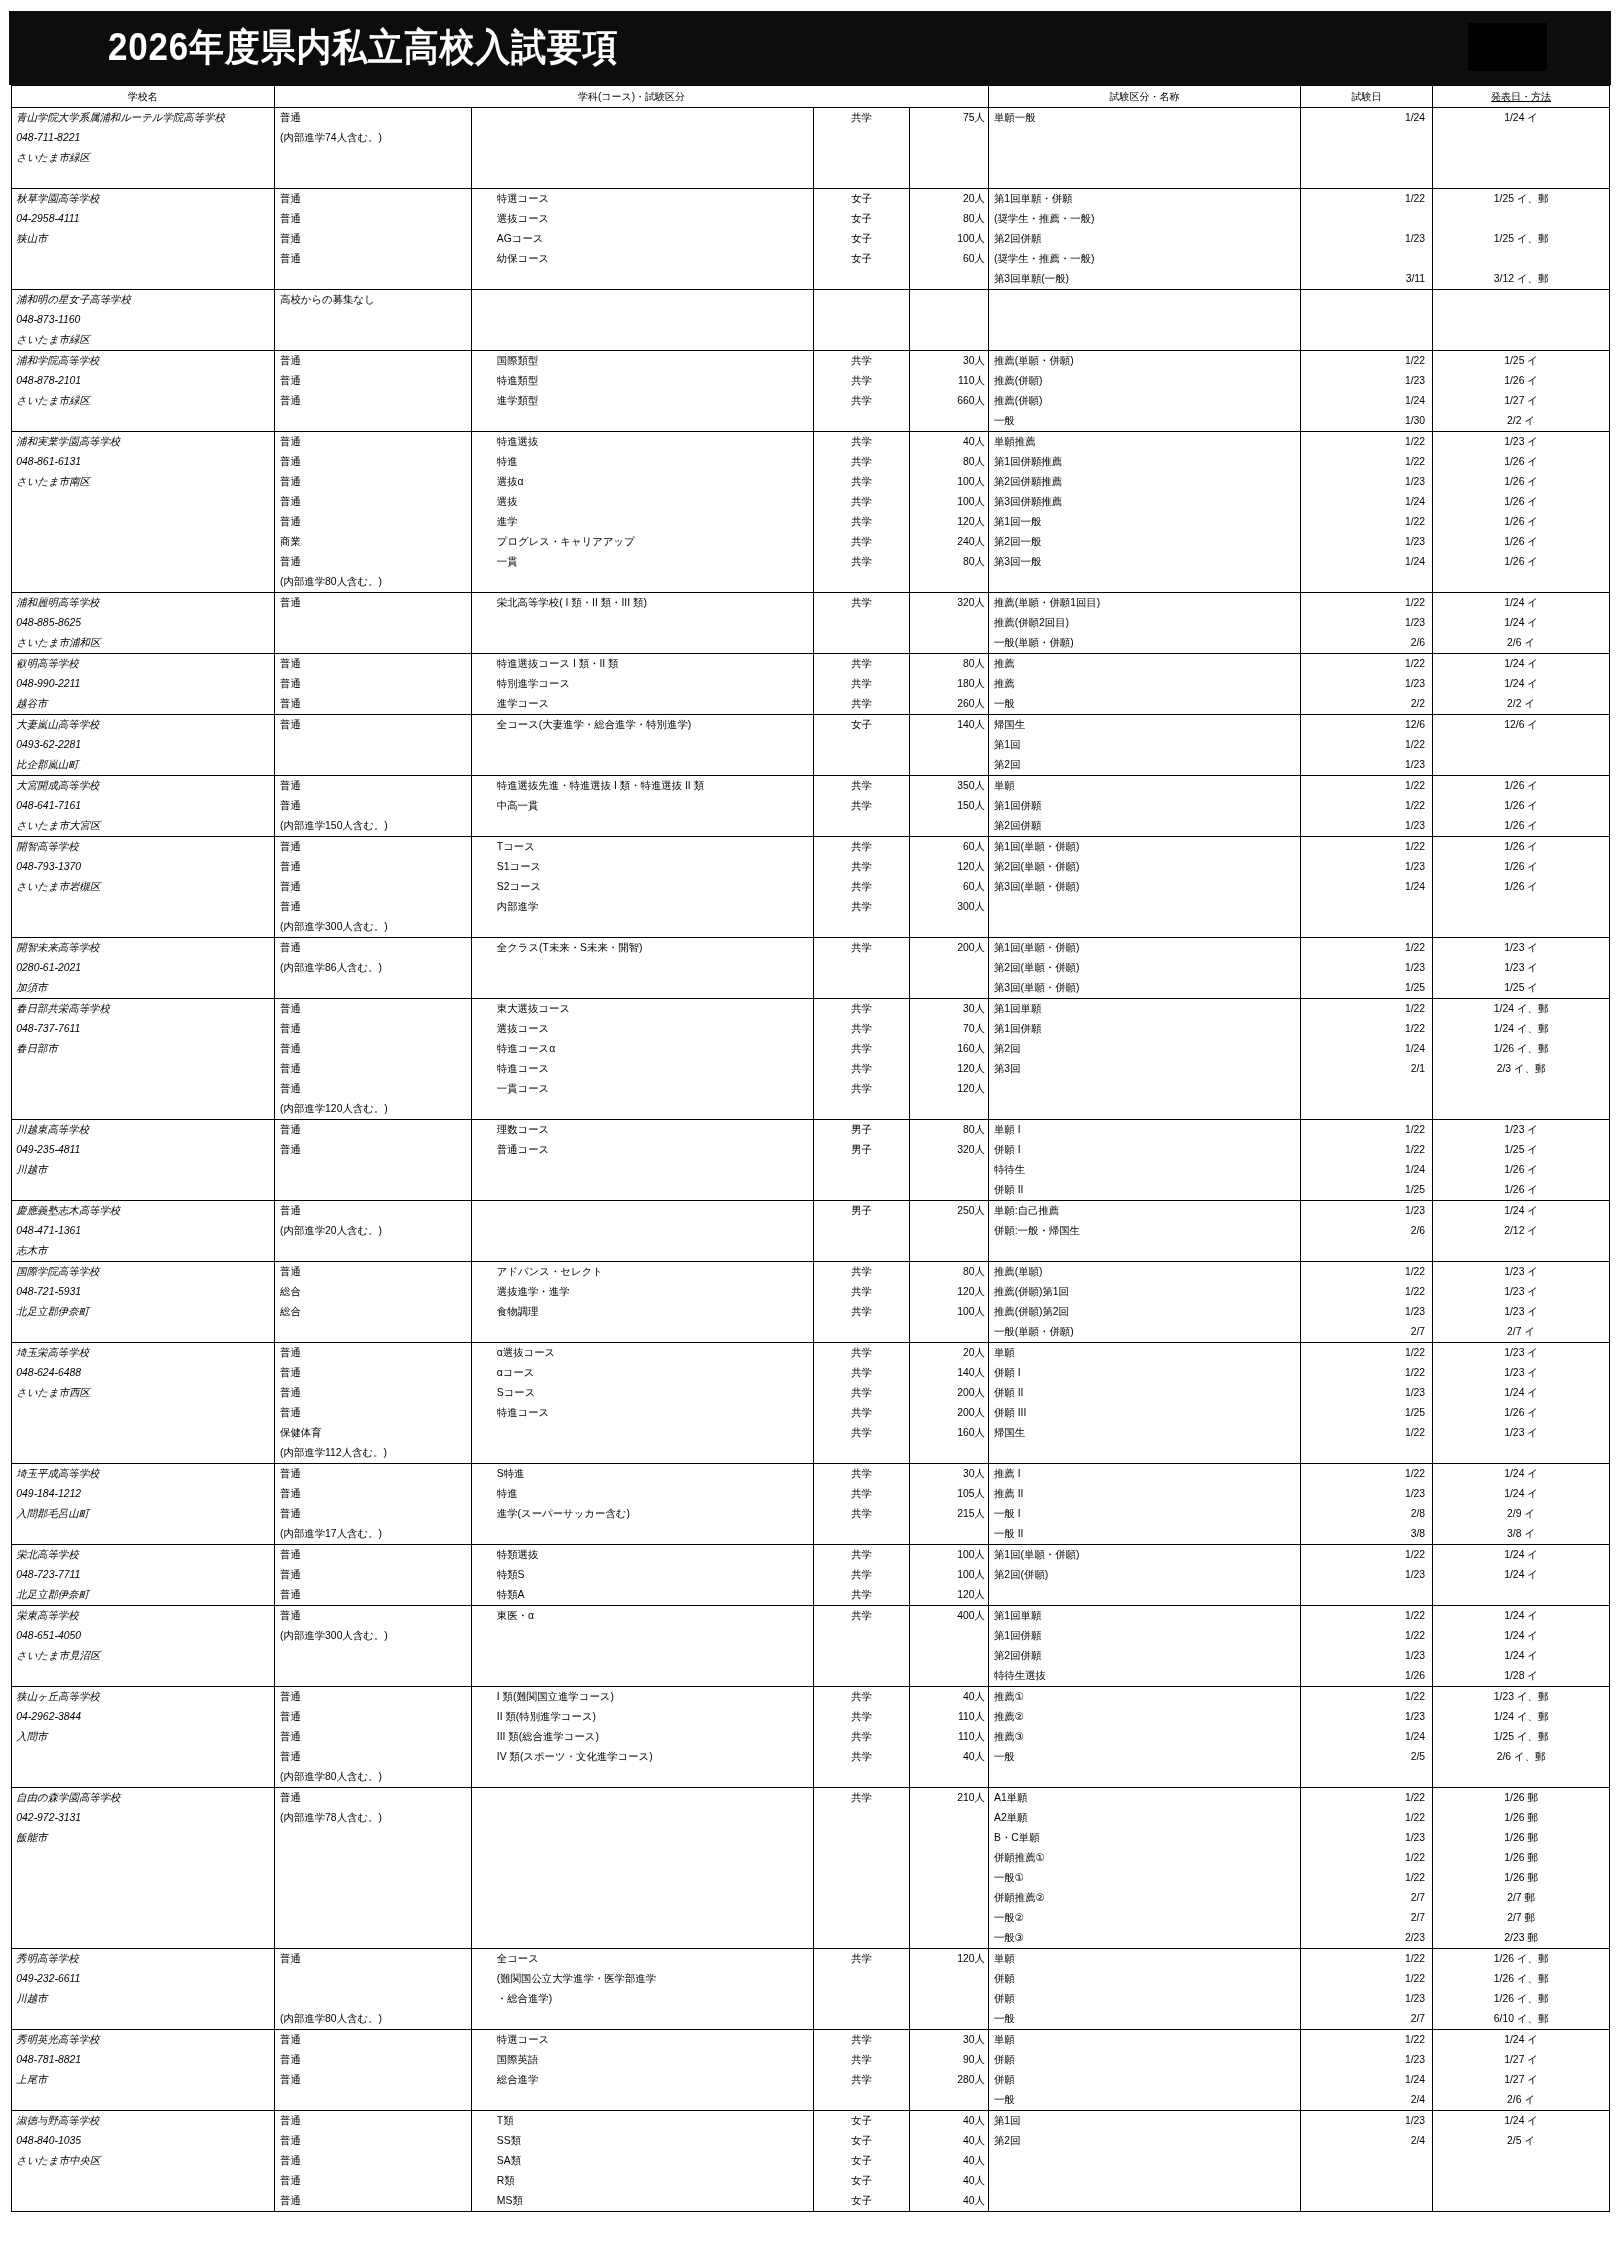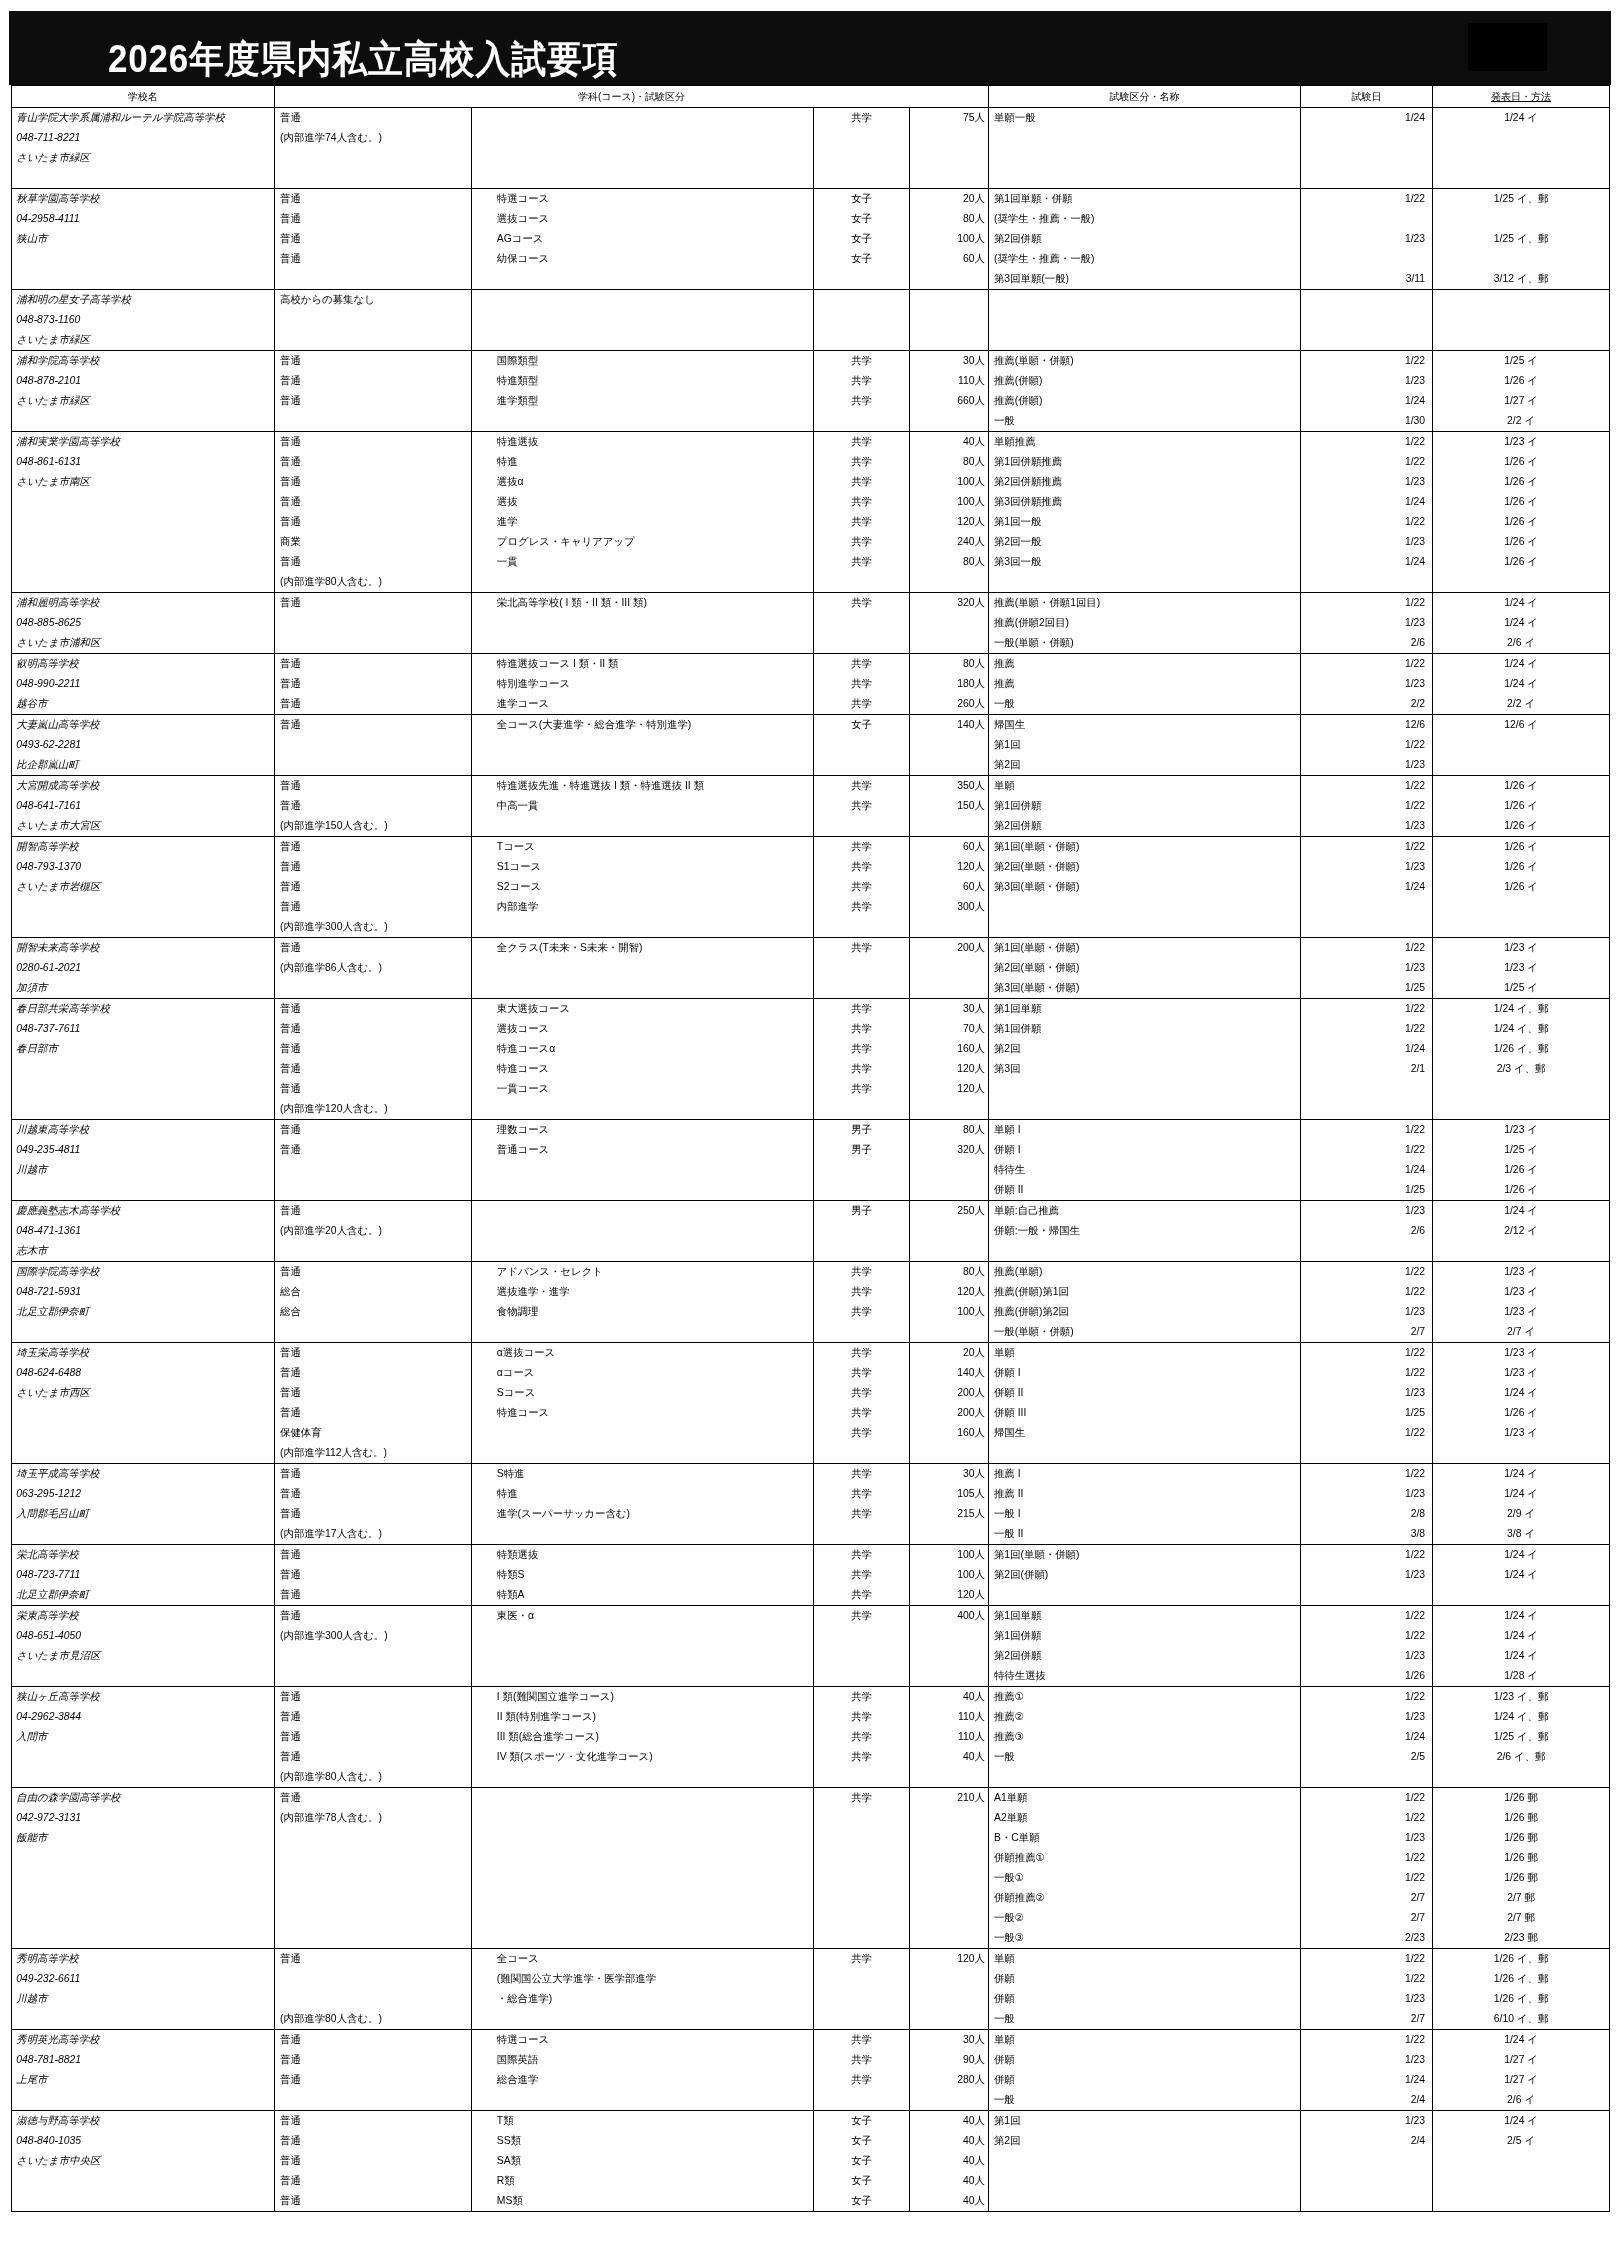--- a/index.html
+++ b/index.html
@@ -18,21 +18,21 @@
     position: relative;
     padding: 0;
   }
   
   .banner {
     margin: 10.8px 9px 0 9px;
     background: #0d0d0d;
     height: 74px;
     position: relative;
     display: flex;
-    align-items: flex-end;
+    align-items: center;
   }
   .banner-title {
     color: #ffffff;
     font-size: 38px;
     font-weight: bold;
     letter-spacing: 0.9px;
     margin-left: 99px;
     transform: scaleX(0.92);
     transform-origin: left center;
     white-space: nowrap;
@@ -978,21 +978,21 @@
             <span class="ln">1/23 イ</span>
             <span class="ln">1/24 イ</span>
             <span class="ln">1/26 イ</span>
             <span class="ln">1/23 イ</span>
             <span class="ln"></span>
           </td>
         </tr>
         <tr class="block-start block-end">
           <td class="c-school-cell">
             <span class="ln">埼玉平成高等学校</span>
-            <span class="ln">063-295-1212</span>
+            <span class="ln">049-184-1212</span>
             <span class="ln">入間郡毛呂山町</span>
             <span class="ln"></span>
           </td>
           <td class="dept">
             <span class="ln">普通</span>
             <span class="ln">普通</span>
             <span class="ln">普通</span>
             <span class="ln">(内部進学17人含む。)</span>
           </td>
           <td class="course">

